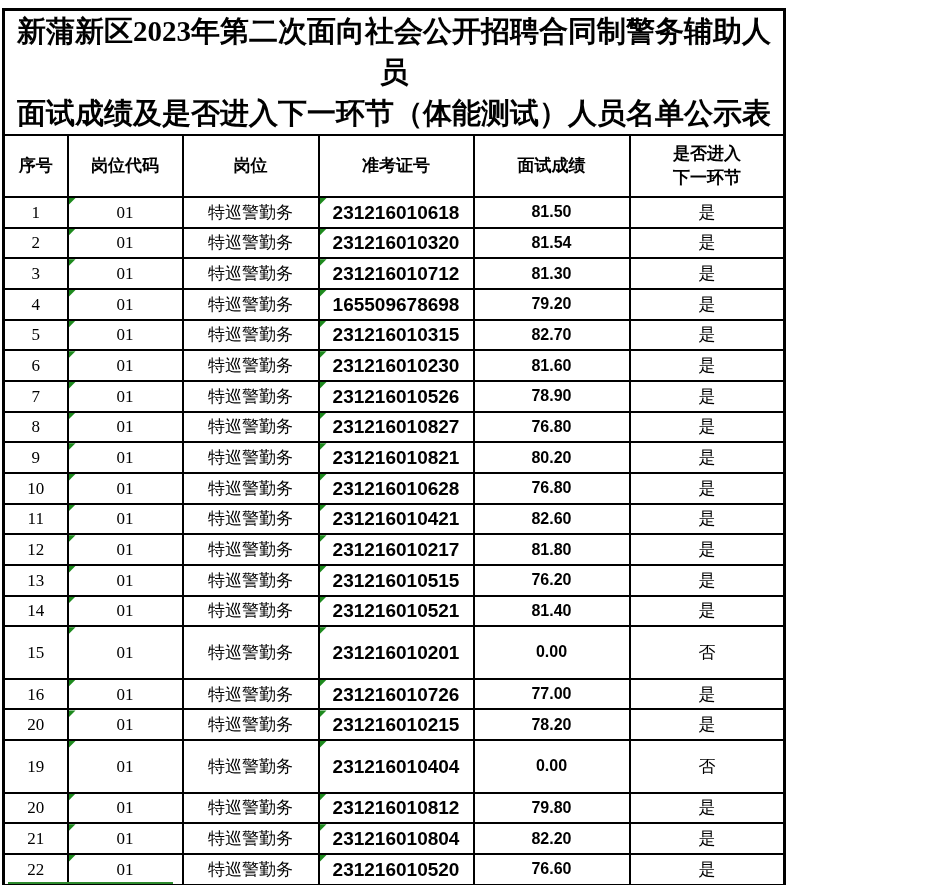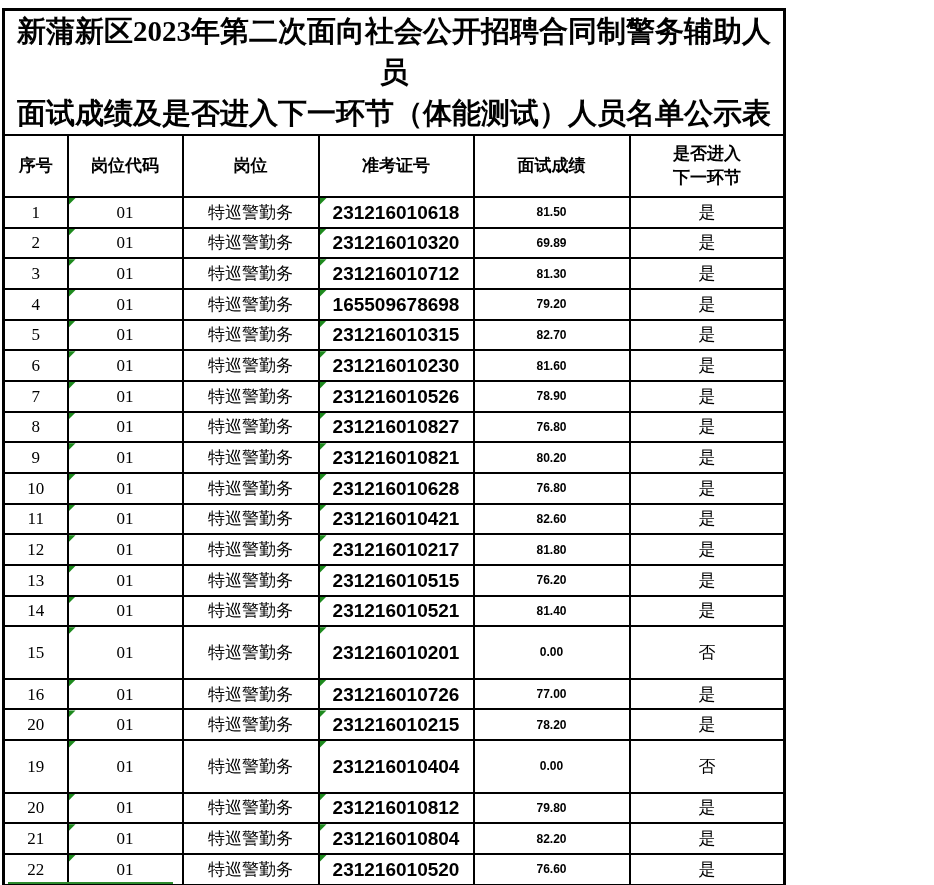--- a/index.html
+++ b/index.html
@@ -61,21 +61,21 @@
   
   tbody td:nth-child(4) {
     font-family: "Liberation Sans", "DejaVu Sans", sans-serif;
     font-weight: 700;
     font-size: 19px;
   }
   
   tbody td:nth-child(5) {
     font-family: "Liberation Sans", "DejaVu Sans", sans-serif;
     font-weight: 700;
-    font-size: 12px;
+    font-size: 16px;
   }
   
   .corner-tri {
     display: none;
     position: absolute;
     top: 0;
     left: 0;
     width: 7px;
     height: 7px;
     background: #1e8a1e;
@@ -133,21 +133,21 @@
     <td class="tri"><i class="corner-tri"></i><span class="val">231216010618</span></td>
     <td><span class="val">81.50</span></td>
     <td><span class="val">是</span></td>
     <td><span class="val"></span></td>
   </tr>
         <tr>
     <td><span class="val">2</span></td>
     <td class="tri"><i class="corner-tri"></i><span class="val">01</span></td>
     <td><span class="val">特巡警勤务</span></td>
     <td class="tri"><i class="corner-tri"></i><span class="val">231216010320</span></td>
-    <td><span class="val">69.89</span></td>
+    <td><span class="val">81.54</span></td>
     <td><span class="val">是</span></td>
     <td><span class="val"></span></td>
   </tr>
         <tr>
     <td><span class="val">3</span></td>
     <td class="tri"><i class="corner-tri"></i><span class="val">01</span></td>
     <td><span class="val">特巡警勤务</span></td>
     <td class="tri"><i class="corner-tri"></i><span class="val">231216010712</span></td>
     <td><span class="val">81.30</span></td>
     <td><span class="val">是</span></td>

